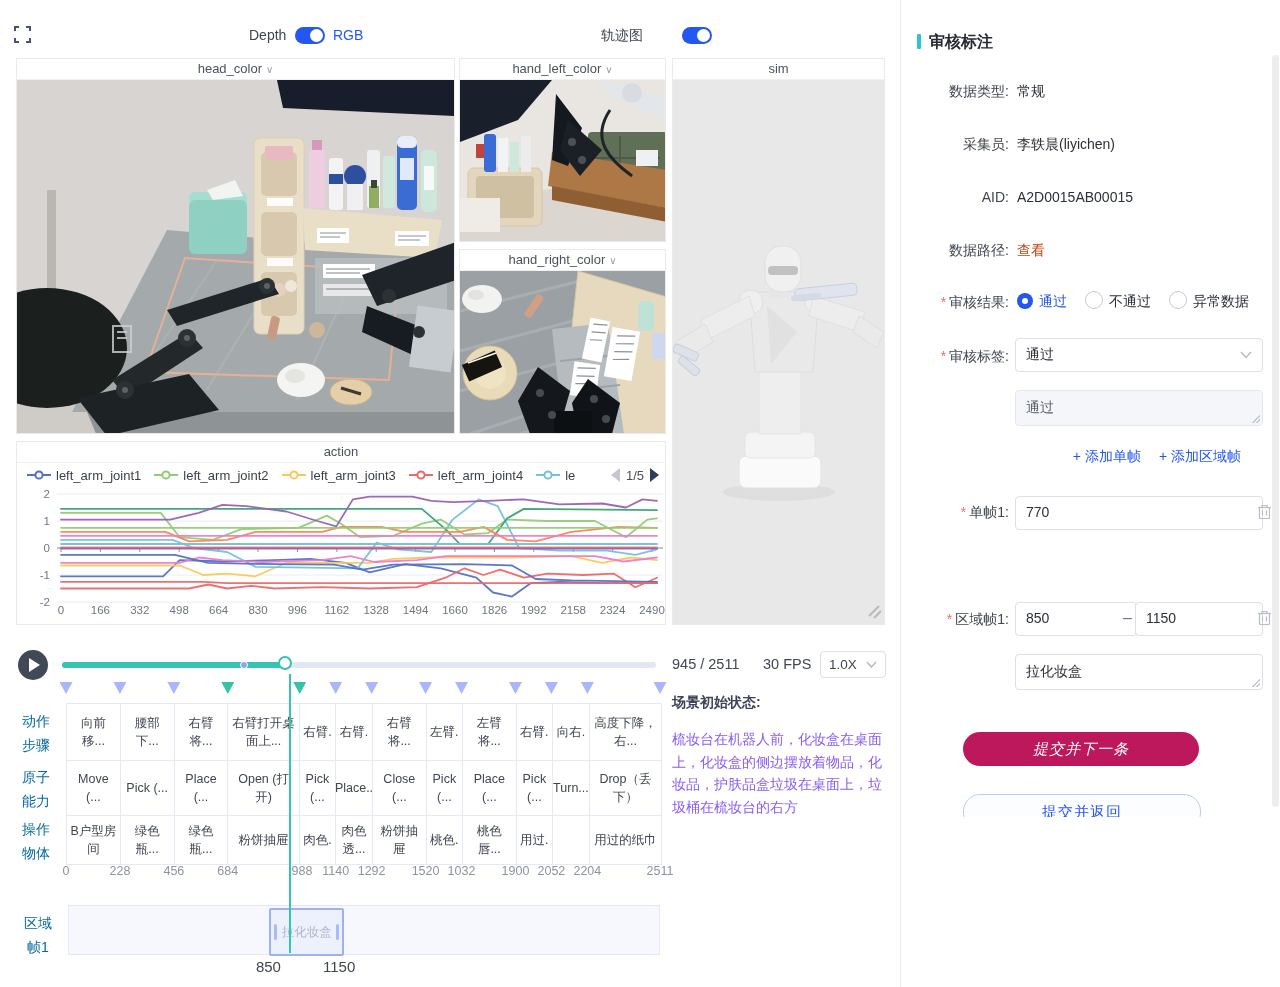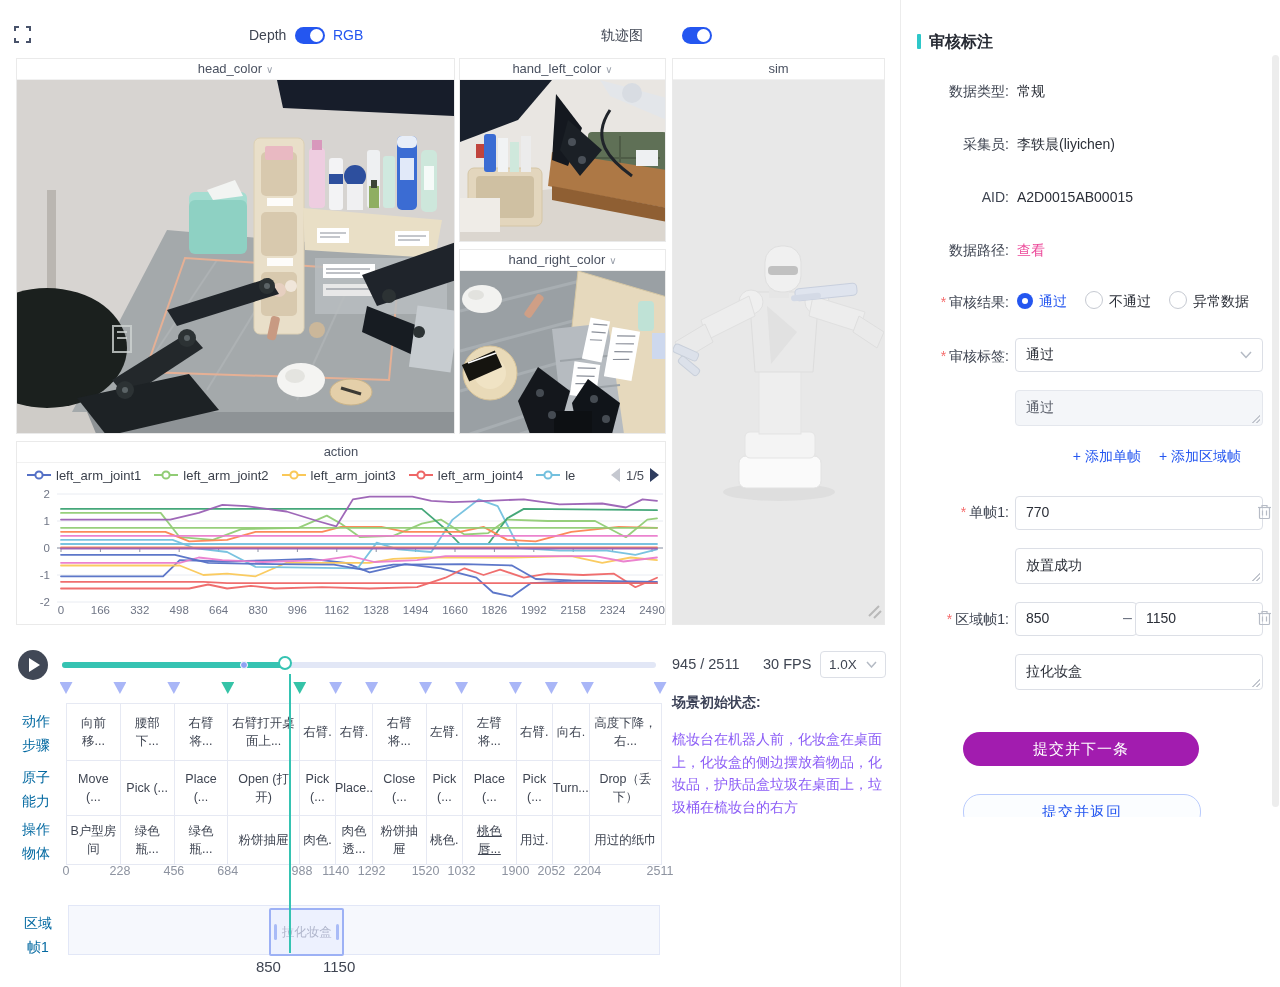--- a/index.html
+++ b/index.html
@@ -47,37 +47,37 @@
   
   #scene-title{font-size:14px;color:#3d4358;font-weight:bold;}
   #scene-body{font-size:14px;color:#8b5cf6;line-height:1.62;margin-top:16px;}
   
   #right{left:900px;top:0;width:380px;height:987px;background:#fff;border-left:1px solid #ececec;}
   #rclip{position:absolute;left:0;top:10px;width:380px;height:807px;overflow:hidden;}
   .hbar{width:4px;height:15px;background:#2ec7c9;border-radius:1px;display:inline-block;margin-right:8px;vertical-align:-2px;}
   .rlabel{position:absolute;left:0;width:108px;text-align:right;font-size:14px;color:#3f4552;line-height:20px;}
   .rvalue{position:absolute;left:116px;font-size:14px;color:#2b2f38;line-height:20px;}
   .req{color:#f56c6c;margin-right:3px;}
-  .link{color:#ec4899;cursor:pointer;}
+  .link{color:#c2410c;cursor:pointer;}
   .radio{width:16px;height:16px;border-radius:50%;border:1px solid #c6cad2;background:#fff;display:inline-block;vertical-align:-3px;cursor:pointer;position:relative;}
   .radio.sel{border:none;background:#2456f0;}
   .radio.sel:after{content:"";position:absolute;left:5px;top:5px;width:6px;height:6px;border-radius:50%;background:#fff;}
   .rtext{font-size:14px;color:#2b2f38;margin:0 18px 0 6px;cursor:pointer;}
   .rtext.sel{color:#2456f0;}
   .select,.tinput{border:1px solid #dcdfe6;border-radius:4px;background:#fff;font-size:14px;color:#2b2f38;
         line-height:30px;height:32px;padding:0 10px;position:absolute;}
   .ta{border:1px solid #dcdfe6;border-radius:4px;background:#fff;font-size:14px;color:#2b2f38;
       height:34px;line-height:32px;padding:0 10px;position:absolute;}
   .ta:after,.ta1:after{content:"";position:absolute;right:2px;bottom:2px;width:9px;height:9px;
       background:linear-gradient(135deg,transparent 0 55%,#c3c7cf 55% 63%,transparent 63% 76%,#c3c7cf 76% 84%,transparent 84%);}
   .ta1{background:#f4f6f9;border:1px solid #e4e7ed;color:#5a5f6a;}
   .addlink{font-size:14px;color:#2456f0;cursor:pointer;}
   .btn{position:absolute;left:62px;width:236px;height:34px;border-radius:17px;font-size:15px;letter-spacing:1px;
        display:flex;align-items:center;justify-content:center;cursor:pointer;}
-  .btn.primary{background:#a21caf;color:#fff;}
+  .btn.primary{background:#be185d;color:#fff;font-style:italic;}
   .btn.ghost{background:#fbfdff;border:1px solid #b9cbfd;color:#2456f0;}
   .trash{position:absolute;left:356px;cursor:pointer;}
   #scrollbar{position:absolute;right:1px;top:55px;width:7px;height:752px;border-radius:4px;background:#ededed;}
   text{font-family:"Liberation Sans",sans-serif;}
 </style>
 </head>
 <body>
 
 <div id="left" class="abs">
 
@@ -481,21 +481,21 @@
         <div class="scell" style="height: 48px;">粉饼抽屉</div>
       </div>
       <div class="scol" style="width: 35.957px;">
         <div class="scell" style="height: 57px;">左臂.</div>
         <div class="scell" style="height: 55px;">Pick (...</div>
         <div class="scell" style="height: 48px;">桃色.</div>
       </div>
       <div class="scol" style="width: 53.9355px;">
         <div class="scell" style="height: 57px;">左臂将...</div>
         <div class="scell" style="height: 55px;">Place (...</div>
-        <div class="scell" style="height: 48px; text-decoration: underline;">桃色唇...</div>
+        <div class="scell" style="height: 48px;">桃色唇...</div>
       </div>
       <div class="scol" style="width: 35.957px;">
         <div class="scell" style="height: 57px;">右臂.</div>
         <div class="scell" style="height: 55px;">Pick (...</div>
         <div class="scell" style="height: 48px;">用过.</div>
       </div>
       <div class="scol" style="width: 35.957px;">
         <div class="scell" style="height: 57px;">向右.</div>
         <div class="scell" style="height: 55px;">Turn...</div>
         <div class="scell" style="height: 48px;"></div>
@@ -584,21 +584,20 @@
     <div class="rlabel" style="top:492px"><span class="req">*</span><span>单帧1:</span></div>
     <div class="tinput" style="left:114px;top:486px;width:226px">770</div>
     <span class="trash" style="top:494px">
       <svg width="15" height="16" viewBox="0 0 15 16" fill="none" stroke="#b7bcc6" stroke-width="1.2">
           <path d="M1 3.5h13"></path>
           <path d="M5 3V1.5h5V3"></path>
           <rect x="2.5" y="3.5" width="10" height="11" rx="1"></rect>
           <path d="M5.5 6.5v5M9.5 6.5v5"></path>
         </svg>
     </span>
-    <div class="ta" style="left:114px;top:538px;width:226px">放置成功</div>
 
     <div class="rlabel" style="top:599px"><span class="req">*</span><span>区域帧1:</span></div>
     <div class="tinput" style="left:114px;top:592px;width:100px">850</div>
     <span class="abs" style="left:222px;top:599px;color:#6b7280;">–</span>
     <div class="tinput" style="left:234px;top:592px;width:106px">1150</div>
     <span class="trash" style="top:600px">
       <svg width="15" height="16" viewBox="0 0 15 16" fill="none" stroke="#b7bcc6" stroke-width="1.2">
           <path d="M1 3.5h13"></path>
           <path d="M5 3V1.5h5V3"></path>
           <rect x="2.5" y="3.5" width="10" height="11" rx="1"></rect>

